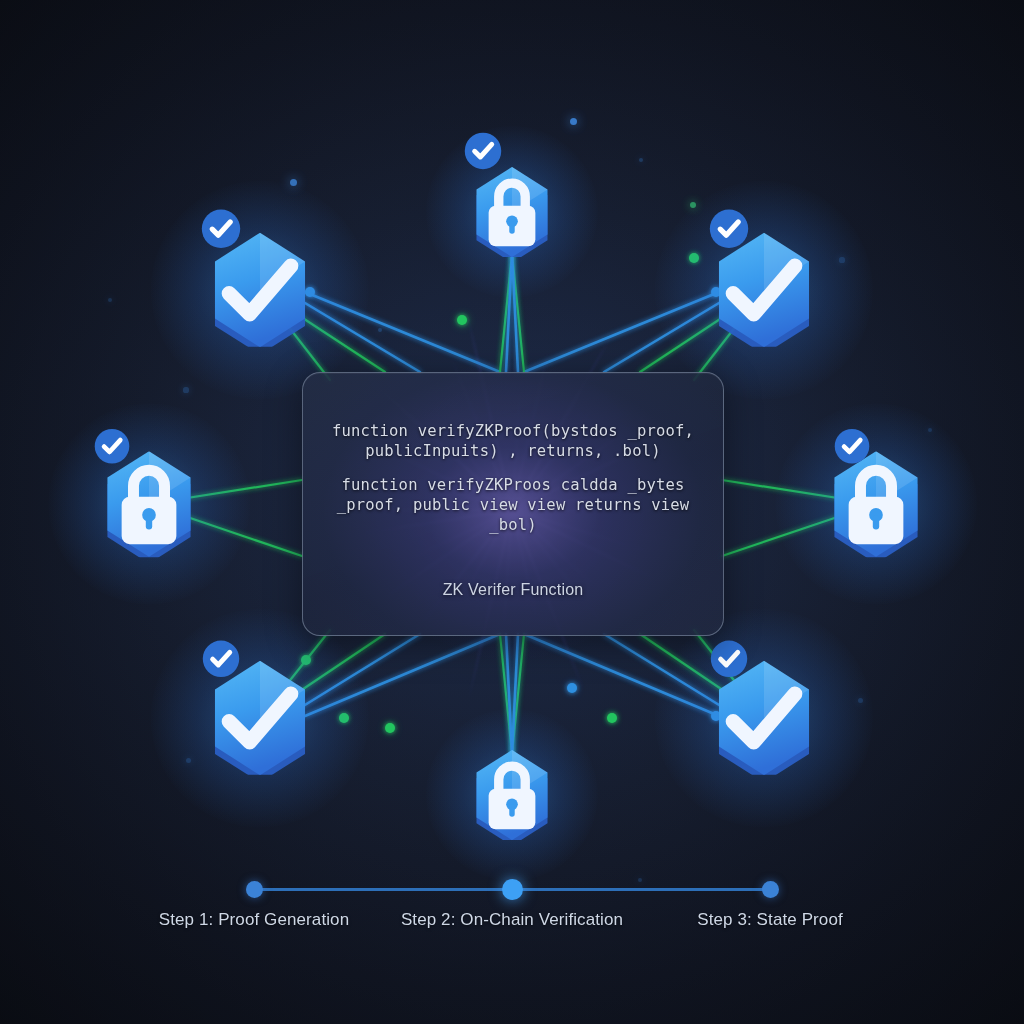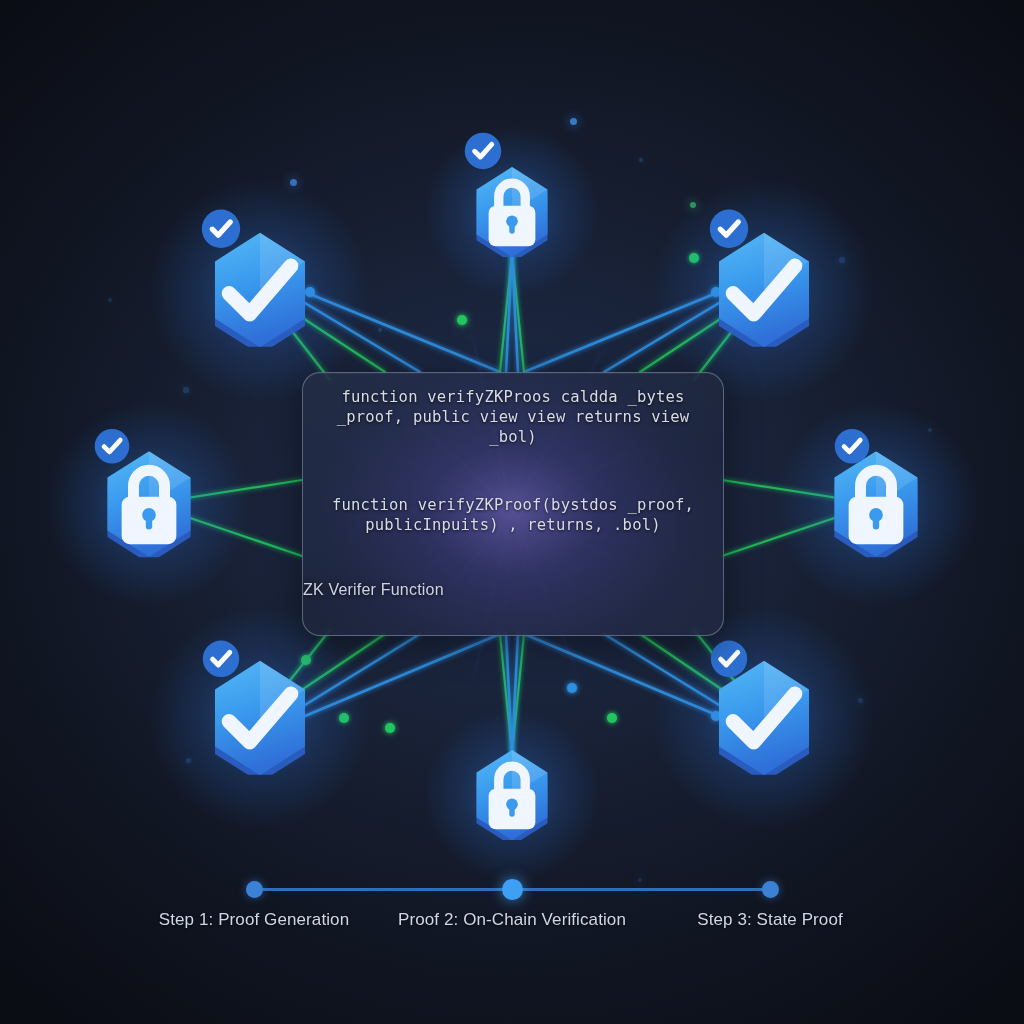--- a/index.html
+++ b/index.html
@@ -106,20 +106,21 @@
     padding: 0 16px;
     white-space: pre-wrap;
   }
   #card .code.first { margin-top: 14px; }
   #card .code.second { margin-top: 48px; }
   #card .card-label {
     position: absolute;
     z-index: 2;
     left: 0; right: 0;
     top: 208px;
+    text-align: center;
     font-family: "Liberation Sans", sans-serif;
     font-size: 16px;
     color: #cdd4e2;
     letter-spacing: 0.2px;
     text-shadow: 0 1px 4px rgba(0,0,0,0.7);
   }
 
   
   .node {
     position: absolute;
@@ -530,28 +531,28 @@
       <div class="ray" style="width: 164px; transform: translateY(-50%) rotate(282.857deg); opacity: 0.61;"></div>
       <div class="ray" style="width: 201px; transform: translateY(-50%) rotate(299.714deg); opacity: 0.74;"></div>
       <div class="ray" style="width: 128px; transform: translateY(-50%) rotate(308.571deg); opacity: 0.87;"></div>
       <div class="ray" style="width: 165px; transform: translateY(-50%) rotate(325.429deg); opacity: 0.55;"></div>
       <div class="ray" style="width: 202px; transform: translateY(-50%) rotate(334.286deg); opacity: 0.68;"></div>
       <div class="ray" style="width: 129px; transform: translateY(-50%) rotate(351.143deg); opacity: 0.81;"></div>
     </div>
 
   <div id="card">
     <div class="card-glow"></div>
+    <div class="code second">function verifyZKProof(bystdos _proof, publicInpuits) , returns, .bol)</div>
     <div class="code first">function verifyZKProos caldda _bytes _proof, public view view returns view _bol)</div>
-    <div class="code second">function verifyZKProof(bystdos _proof, publicInpuits) , returns, .bol)</div>
     <div class="card-label">ZK Verifer Function</div>
   </div>
 
   <div id="timeline">
     <div class="track"></div>
   <div class="dot" style="left: 254px;"></div>
       <div class="step-label" style="left: 254px;">Step 1: Proof Generation</div>
       <div class="dot active" style="left: 512px;"></div>
-      <div class="step-label" style="left: 512px;">Proof 2: On-Chain Verification</div>
+      <div class="step-label" style="left: 512px;">Step 2: On-Chain Verification</div>
       <div class="dot" style="left: 770px;"></div>
       <div class="step-label" style="left: 770px;">Step 3: State Proof</div>
     </div>
 
 </div>
 
 </body></html>

